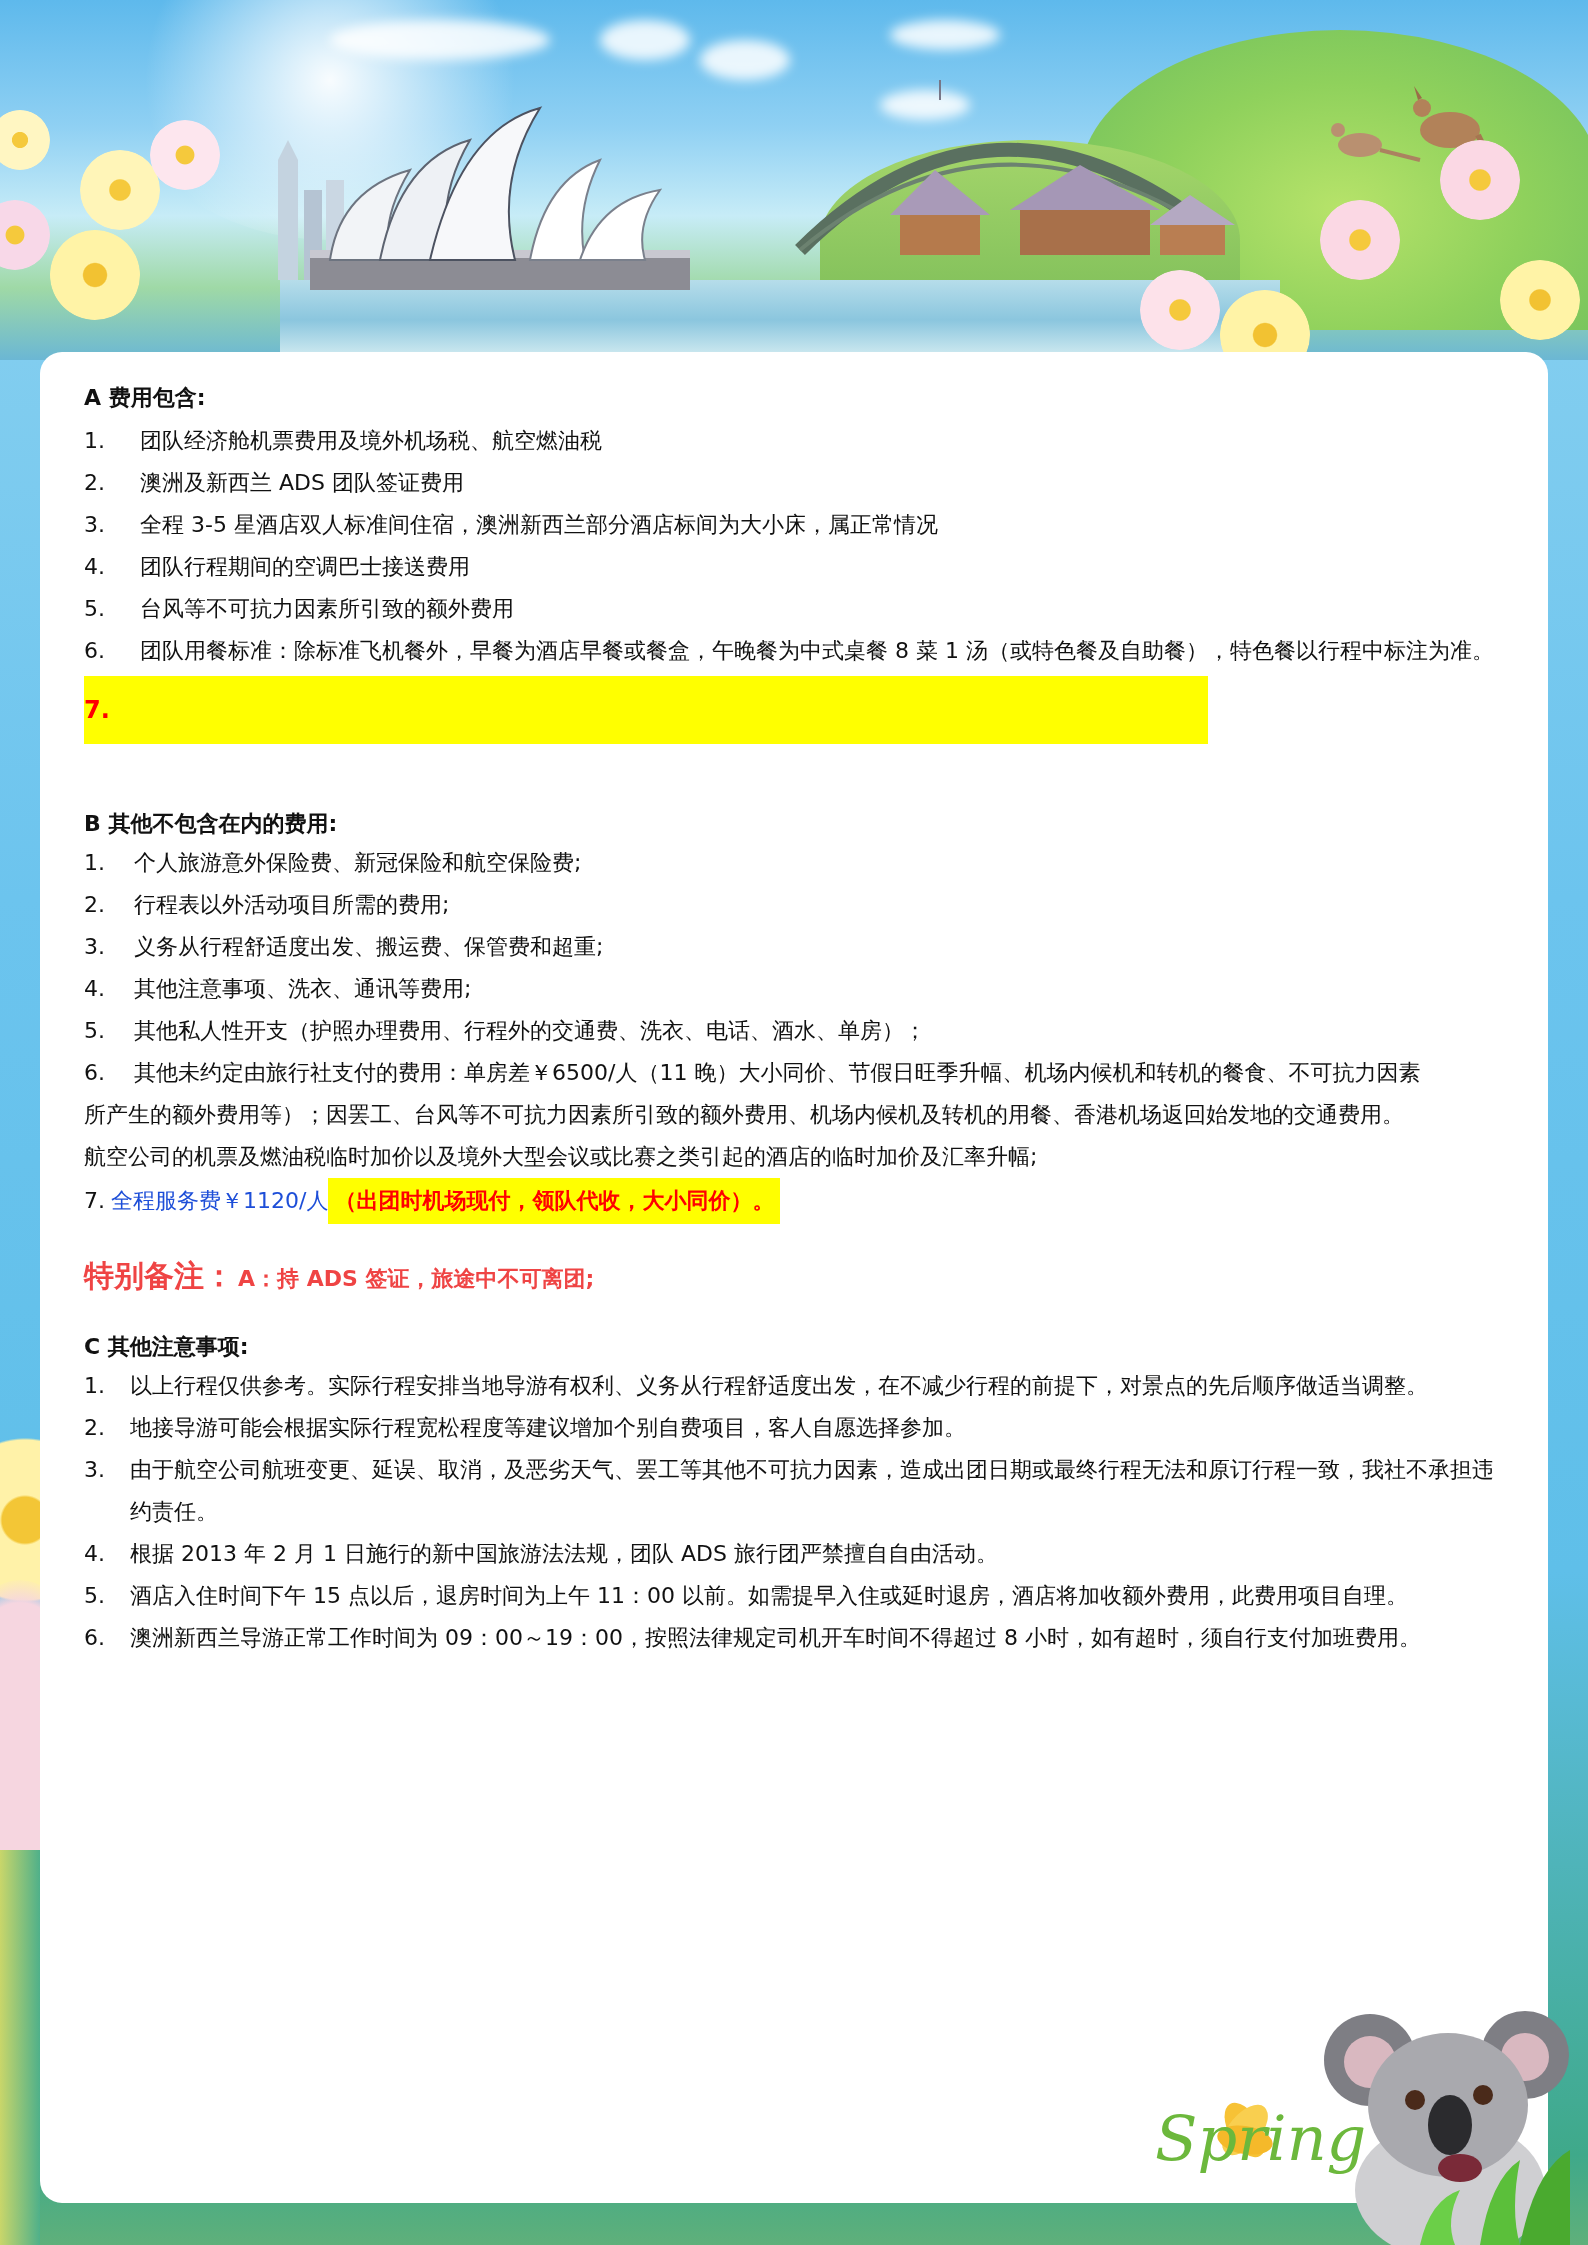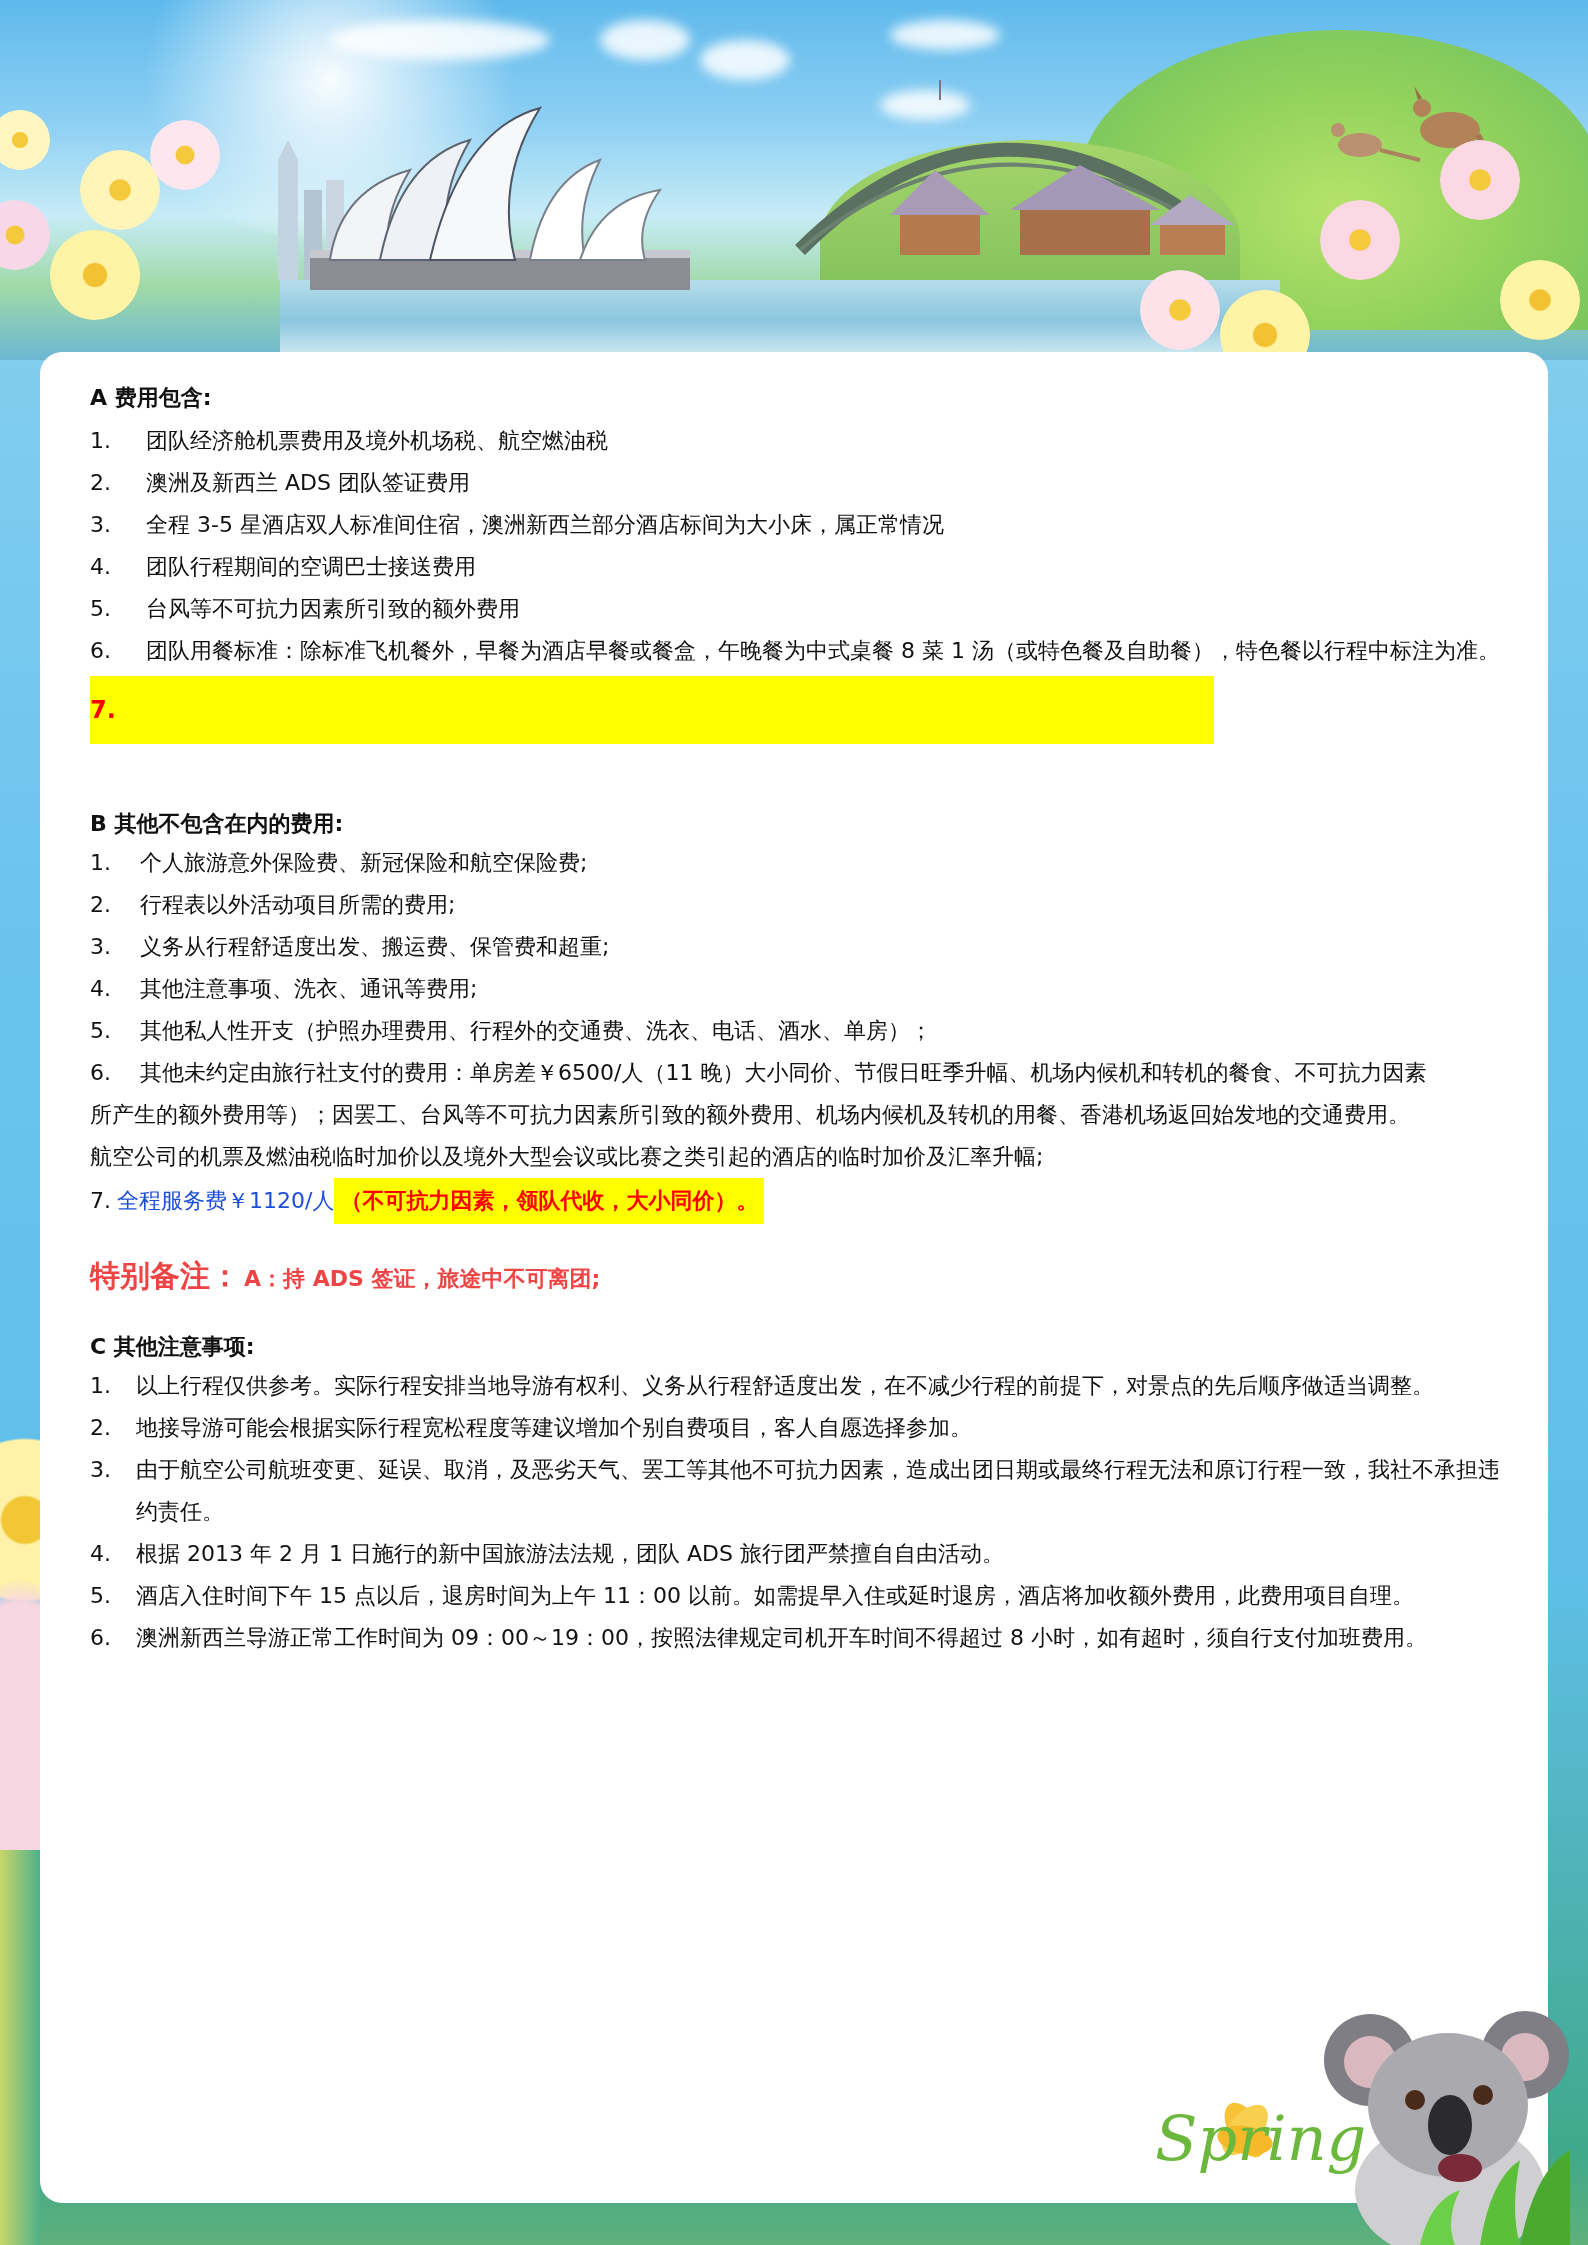--- a/index.html
+++ b/index.html
@@ -29,21 +29,21 @@
   .kangaroo { position:absolute; left:1310px; top:80px; width:200px; height:110px; }
   .flower { position:absolute; border-radius:50%; }
 
   .side-deco-left, .side-deco-right { position:absolute; }
 
   
   .panel {
     position: absolute; left: 40px; top: 352px; width: 1508px; height: 1851px;
     background: #ffffff; border-radius: 22px;
   }
-  .content { position: absolute; left: 50px; top: 30px; width: 1420px; }
+  .content { position: absolute; left: 44px; top: 30px; width: 1420px; }
 
   .sec-title { font-weight: bold; font-size: 22px; line-height: 32px; height: 34px; }
   .row { display: flex; font-size: 22px; line-height: 42px; }
   .num { width: 56px; flex: none; }
   .num.b { width: 50px; }
   .num.c { width: 46px; }
   .txt { flex: 1; }
   .row.wrap .txt { line-height: 42px; }
 
   .a-list { margin-top: 4px; }
@@ -206,21 +206,21 @@
         </div>
       <div class="row">
           <span class="num b">6.</span>
           <span class="txt">其他未约定由旅行社支付的费用：单房差￥6500/人（11 晚）大小同价、节假日旺季升幅、机场内候机和转机的餐食、不可抗力因素</span>
         </div>
       <div class="b-cont">所产生的额外费用等）；因罢工、台风等不可抗力因素所引致的额外费用、机场内候机及转机的用餐、香港机场返回始发地的交通费用。</div>
       <div class="b-cont">航空公司的机票及燃油税临时加价以及境外大型会议或比赛之类引起的酒店的临时加价及汇率升幅;</div>
       <div class="svc-line">
         <span class="svc-num">7.</span>
         <span class="svc-red">全程服务费￥1120/人</span>
-        <span class="svc-yellow">（不可抗力因素，领队代收，大小同价）。</span>
+        <span class="svc-yellow">（出团时机场现付，领队代收，大小同价）。</span>
       </div>
     </div>
 
     
     <div class="special">
       <span class="lbl">特别备注：</span>
       <span class="val">A：持 ADS 签证，旅途中不可离团;</span>
     </div>
 
     

